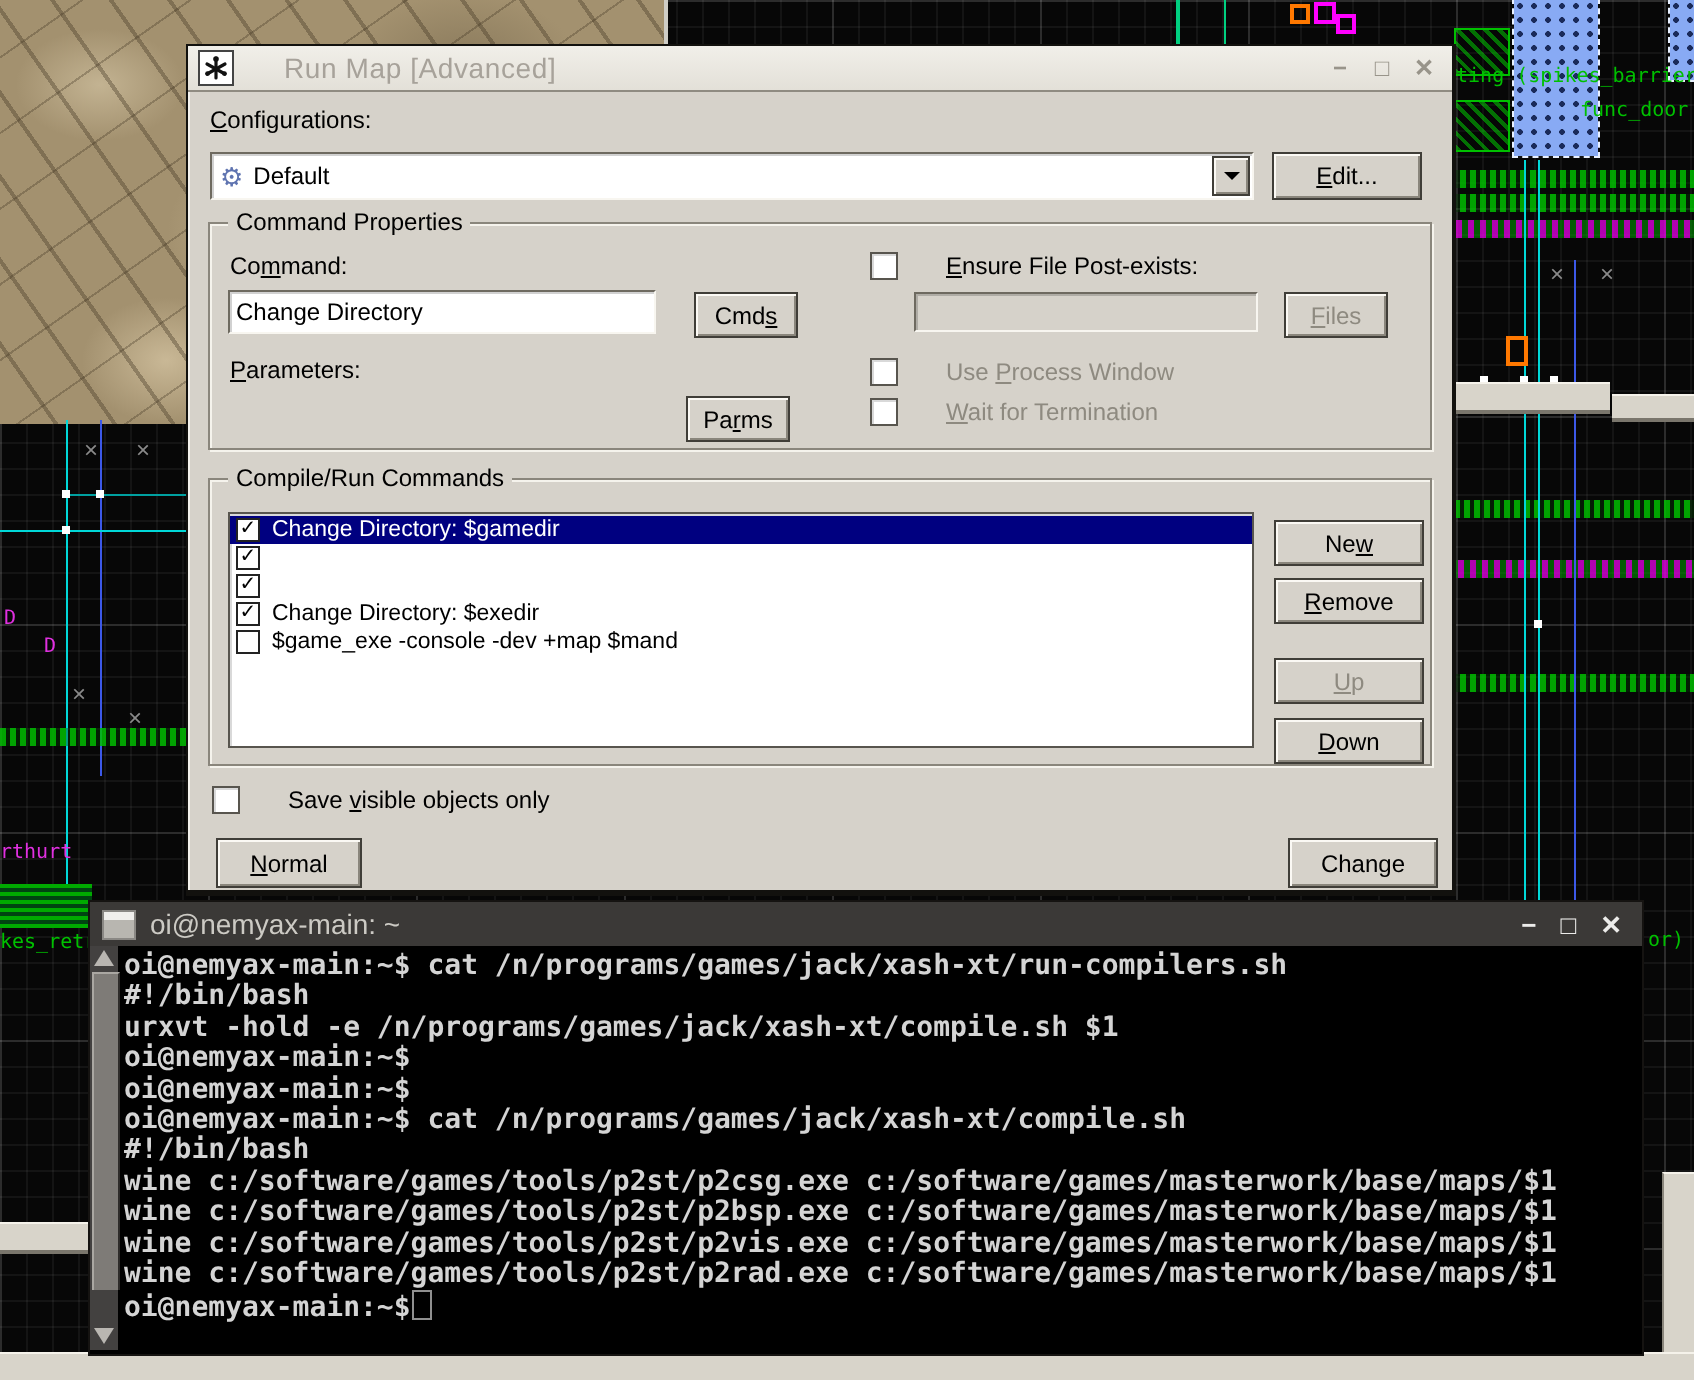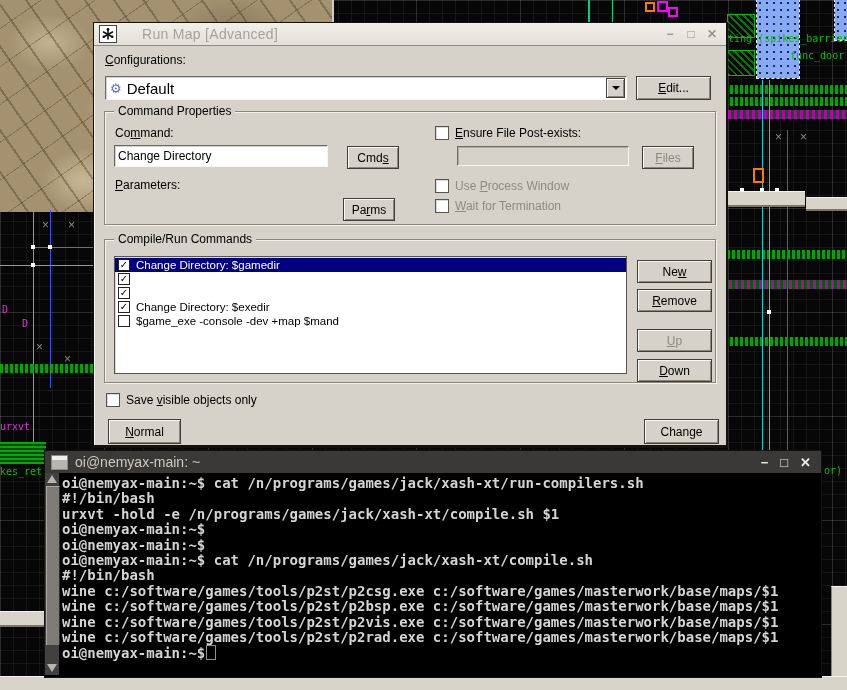--- a/index.html
+++ b/index.html
@@ -70,29 +70,29 @@
   .btn{position:absolute;background:#d6d2ca;border:1px solid #403e38;
     box-shadow:inset 1px 1px 0 #fbf9f4,inset -1px -1px 0 #8a867c;
     display:flex;align-items:center;justify-content:center;
     font-size:12px;color:#000;cursor:default;white-space:nowrap;}
   .btn.disabled{color:#8e8a80;}
   .btn.default{border:2px solid #000;}
   .combo{position:absolute;background:#fff;border:1px solid #6e6a60;
     border-bottom-color:#f8f6f0;border-right-color:#f8f6f0;
     box-shadow:inset 1px 1px 0 rgba(0,0,0,.18);display:flex;align-items:center;}
   .combo .gear{color:#5f74b0;font-size:13px;margin:0 5px 0 4px;line-height:13px;}
-  .combo .val{font-size:15px;}
+  .combo .val{font-size:12px;}
   .combo .drop{position:absolute;right:1px;top:1px;bottom:1px;width:17px;background:#d6d2ca;
     border:1px solid #403e38;box-shadow:inset 1px 1px 0 #fbf9f4,inset -1px -1px 0 #8a867c;
     display:flex;align-items:center;justify-content:center;}
   .darr{width:0;height:0;border-left:4px solid transparent;border-right:4px solid transparent;
     border-top:4px solid #000;}
   .group{position:absolute;border:1px solid #8a867c;box-shadow:1px 1px 0 #f5f3ec,inset 1px 1px 0 #f5f3ec;}
   .legend{position:absolute;top:-8px;left:9px;background:#d6d2ca;padding:0 4px;font-size:12px;}
-  .cbrow{position:absolute;display:flex;align-items:flex-start;gap:6px;white-space:nowrap;}
+  .cbrow{position:absolute;display:flex;align-items:flex-start;gap:24px;white-space:nowrap;}
   .cb{width:12px;height:12px;background:#fff;border:1px solid #58554e;
     box-shadow:inset 1px 1px 0 rgba(0,0,0,.15);flex:0 0 auto;}
   .gray{color:#8e8a80;}
   .listbox{position:absolute;background:#fff;border:1px solid #58554e;
     box-shadow:inset 1px 1px 0 rgba(0,0,0,.15);overflow:hidden;padding-top:1px;}
   .lb-row{display:flex;align-items:center;height:14px;padding-left:3px;gap:6px;
     font-size:11.5px;white-space:nowrap;}
   .lb-row.sel{background:#000080;color:#fff;}
   .lb-check{width:10px;height:10px;background:#fff;border:1px solid #222;flex:0 0 auto;
     font-size:10px;line-height:9px;color:#000;text-align:center;}
@@ -174,21 +174,21 @@
   <div class="dec handle" style="left:31px;top:245px;"></div>
   <div class="dec handle" style="left:48px;top:245px;"></div>
   <div class="dec handle" style="left:31px;top:263px;"></div>
   <div class="dec xmark" style="left:42px;top:220px;">×</div>
   <div class="dec xmark" style="left:68px;top:220px;">×</div>
   <div class="dec xmark" style="left:36px;top:342px;">×</div>
   <div class="dec xmark" style="left:64px;top:354px;">×</div>
   <div class="dec mlabel" style="left:2px;top:304px;">D</div>
   <div class="dec mlabel" style="left:22px;top:318px;">D</div>
   <div class="dec smear" style="left:0;top:364px;width:93px;"></div>
-  <div class="dec mlabel" style="left:0;top:421px;">urxvt</div>
+  <div class="dec mlabel" style="left:0;top:421px;">rthurt</div>
   <div class="dec hatchblock" style="left:0;top:442px;width:46px;height:22px;"></div>
   <div class="dec glabel" style="left:0;top:466px;">kes_retr</div>
 
   <div class="dec beige" style="left:0;top:611px;width:44px;height:13px;"></div>
   <div class="dec beige" style="left:831px;top:586px;width:16px;height:104px;border-left:1px solid #8a867c;"></div>
   <div class="dec beige" style="left:0;top:676px;width:847px;height:14px;"></div>
 
   <div class="dialog">
     <div class="dlg-titlebar">
       <span class="dlg-icon">

